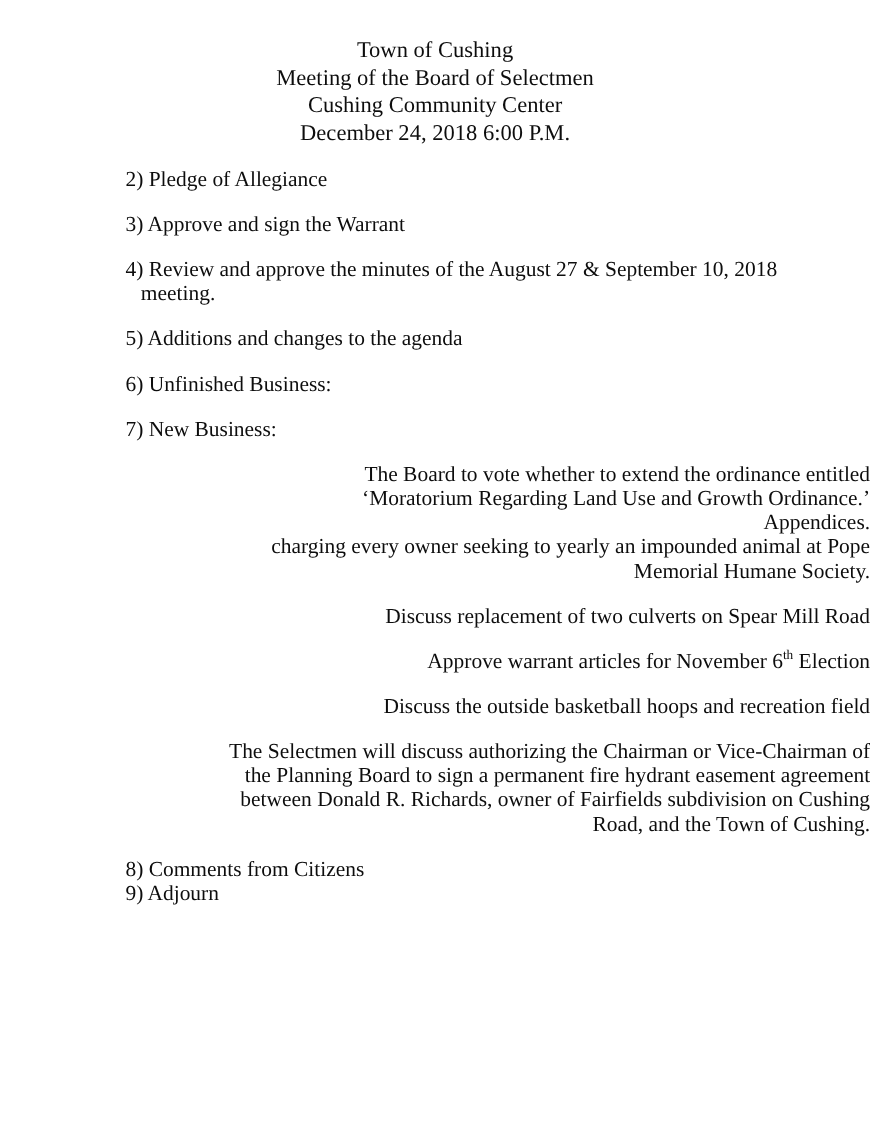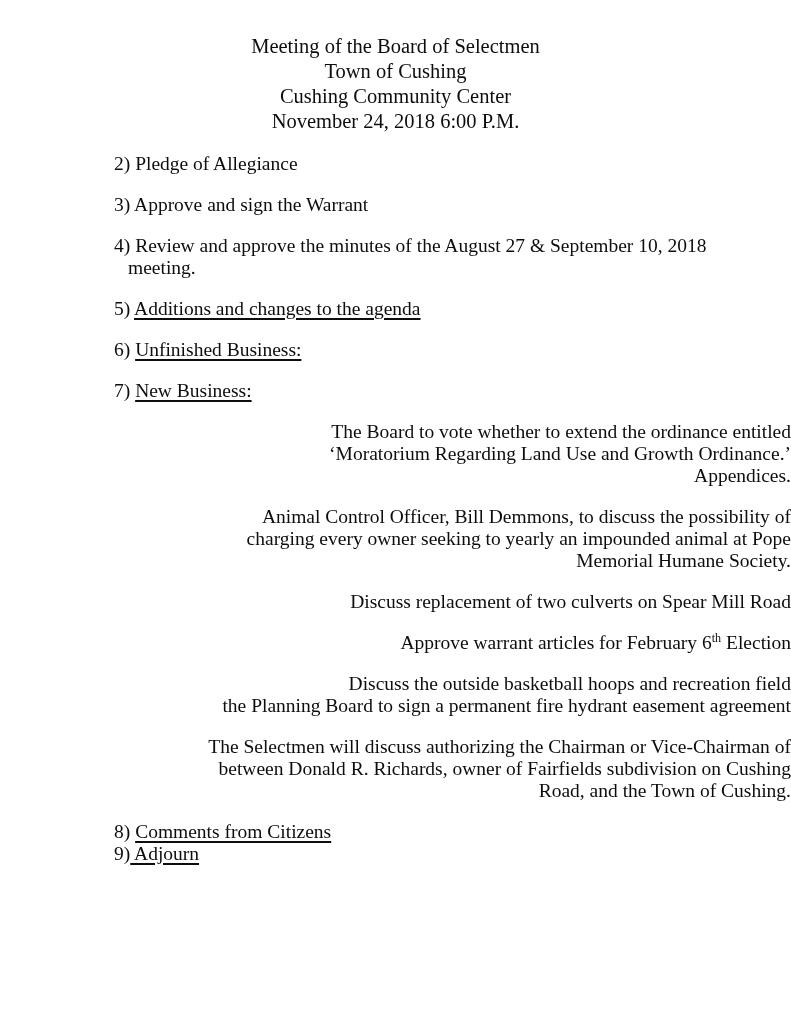--- a/index.html
+++ b/index.html
@@ -20,40 +20,39 @@
     text-align: center;
     font-size: 20.5px;
     line-height: 25px;
   }
   .doc-body { margin-top: 2px; }
   .line { margin-left: 114px; white-space: pre-wrap; }
   .line.gap { margin-top: 19px; }
   .line.cont { margin-left: 128px; }
   .line.para { margin-left: 125px; text-align: right; }
   .u {
-    text-decoration: underline;
     text-decoration-thickness: 1.6px;
     text-underline-offset: 3px;
   }
   sup {
     font-size: 0.62em;
     vertical-align: super;
     line-height: 0;
   }
 </style>
 </head>
 <body>
 
 <div class="page">
 
   <header class="doc-header">
+    <div>Town of Cushing</div>
     <div>Meeting of the Board of Selectmen</div>
-    <div>Town of Cushing</div>
     <div>Cushing Community Center</div>
-    <div>November 24, 2018 6:00 P.M.</div>
+    <div>December 24, 2018 6:00 P.M.</div>
   </header>
 
   <main class="doc-body">
 
 
     <div class="line gap"><span>2) </span><span>Pledge of Allegiance</span></div>
 
     <div class="line gap"><span>3) </span><span>Approve and sign the Warrant</span></div>
 
     <div class="line gap"><span>4) </span><span>Review and approve the minutes of the August 27 &amp; September 10, 2018</span></div>
@@ -63,32 +62,31 @@
 
     <div class="line gap"><span>6) </span><span class="u">Unfinished Business:</span></div>
 
     <div class="line gap"><span>7) </span><span class="u">New Business:</span></div>
 
     <div class="line para gap"><span>The Board to vote whether to extend the ordinance entitled</span></div>
     <div class="line para"><span>‘Moratorium Regarding Land Use and Growth Ordinance.’</span></div>
 
     <div class="line para"><span>Appendices.</span></div>
 
-    <div class="line para gap"><span>Animal Control Officer, Bill Demmons, to discuss the possibility of</span></div>
     <div class="line para"><span>charging every owner seeking to yearly an impounded animal at Pope</span></div>
     <div class="line para"><span>Memorial Humane Society.</span></div>
 
     <div class="line para gap"><span>Discuss replacement of two culverts on Spear Mill Road</span></div>
 
-    <div class="line para gap"><span>Approve warrant articles for February 6</span><sup>th</sup><span> Election</span></div>
+    <div class="line para gap"><span>Approve warrant articles for November 6</span><sup>th</sup><span> Election</span></div>
 
     <div class="line para gap"><span>Discuss the outside basketball hoops and recreation field</span></div>
 
+    <div class="line para gap"><span>The Selectmen will discuss authorizing the Chairman or Vice-Chairman of</span></div>
     <div class="line para"><span>the Planning Board to sign a permanent fire hydrant easement agreement</span></div>
-    <div class="line para gap"><span>The Selectmen will discuss authorizing the Chairman or Vice-Chairman of</span></div>
     <div class="line para"><span>between Donald R. Richards, owner of Fairfields subdivision on Cushing</span></div>
     <div class="line para"><span>Road, and the Town of Cushing.</span></div>
 
     <div class="line gap"><span>8) </span><span class="u">Comments from Citizens</span></div>
 
     <div class="line"><span>9)</span><span class="u"> Adjourn</span></div>
 
   </main>
 </div>
 

